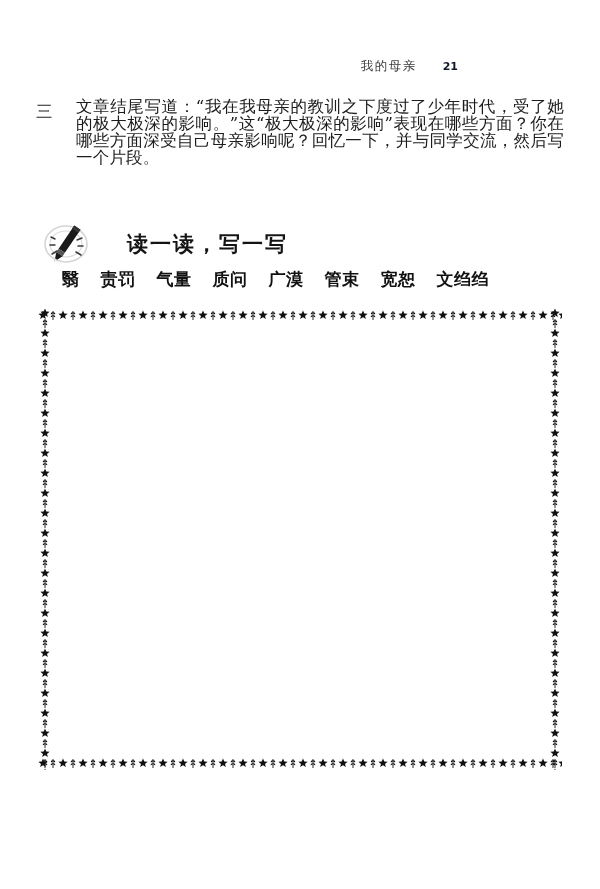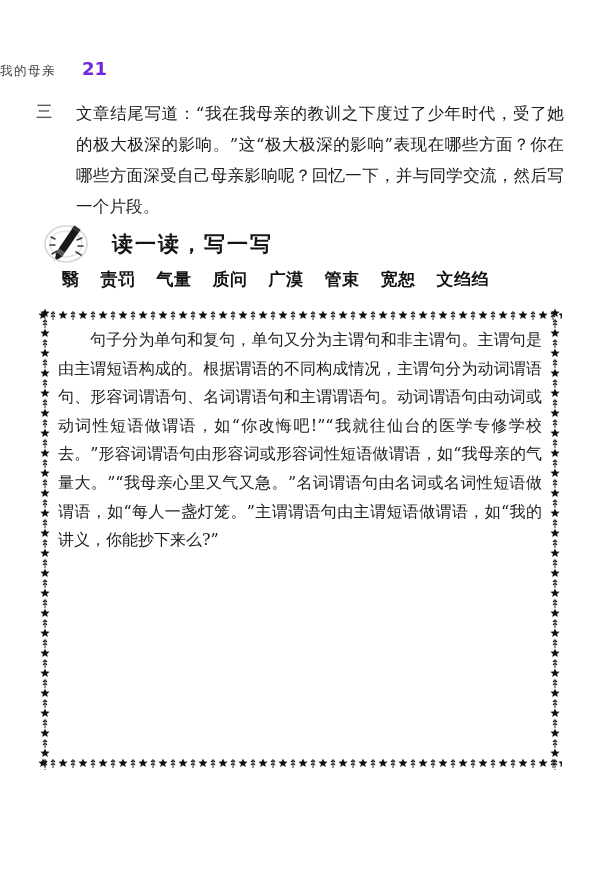--- a/index.html
+++ b/index.html
@@ -24,34 +24,35 @@
   }
 
   
   .header {
     position: absolute;
     top: 58px;
     left: 0;
     width: 536px;
     height: 26px;
     display: flex;
+    justify-content: flex-end;
     align-items: baseline;
     padding-right: 78px;
     box-sizing: border-box;
   }
   .header-title {
     font-size: 12.5px;
     letter-spacing: 1.5px;
     color: #3a3a3a;
     font-family: "DejaVu Serif", "Liberation Serif", serif;
   }
   .header-pageno {
-    font-size: 18px;
-    font-weight: bold;
-    color: #6d28d9;
+    font-size: 11px;
+    font-weight: bold;
+    color: #0f172a;
     margin-left: 26px;
     font-family: "DejaVu Sans", "Liberation Sans", sans-serif;
   }
 
   
   .exercise {
     position: absolute;
     top: 98px;
     left: 36px;
     width: 528px;
@@ -62,21 +63,21 @@
     flex: 0 0 auto;
     width: 40px;
     font-size: 16.5px;
     line-height: 28.5px;
     color: #1c1c1c;
     font-family: "DejaVu Serif", "Liberation Serif", serif;
   }
   .exercise-body {
     flex: 1 1 auto;
     font-size: 16.5px;
-    line-height: 31px;
+    line-height: 17px;
     text-align: justify;
     text-justify: inter-character;
     letter-spacing: 0.2px;
     color: #1c1c1c;
     font-family: "DejaVu Serif", "Liberation Serif", serif;
   }
 
   
   .section-heading {
     position: absolute;
@@ -88,21 +89,21 @@
     align-items: center;
   }
   .pencil-badge {
     position: relative;
     width: 56px;
     height: 50px;
     flex: 0 0 auto;
   }
   .pencil-badge svg { display: block; }
   .section-heading-label {
-    margin-left: 18px;
+    margin-left: 33px;
     font-size: 21px;
     font-weight: bold;
     letter-spacing: 2px;
     color: #141414;
     font-family: "DejaVu Sans", "Liberation Sans", sans-serif;
   }
 
   
   .wordlist {
     position: absolute;
@@ -273,18 +274,17 @@
       </svg>
     </div>
     <div class="frame-edge frame-right">
       <svg width="14" height="462" viewBox="0 0 14 462" xmlns="http://www.w3.org/2000/svg">
         <rect x="0" y="0" width="14" height="462" fill="url(#vp)"></rect>
       </svg>
     </div>
 
     <div class="box-inner">
       <div>
-          <p class="box-paragraph">句子分为单句和复句，单句又分为主谓句和非主谓句。主谓句是由主谓短语构成的。根据谓语的不同构成情况，主谓句分为动词谓语句、形容词谓语句、名词谓语句和主谓谓语句。动词谓语句由动词或动词性短语做谓语，如“你改悔吧!”“我就往仙台的医学专修学校去。”形容词谓语句由形容词或形容词性短语做谓语，如“我母亲的气量大。”“我母亲心里又气又急。”名词谓语句由名词或名词性短语做谓语，如“每人一盏灯笼。”主谓谓语句由主谓短语做谓语，如“我的讲义，你能抄下来么?”</p>
         </div>
     </div>
   </div>
 
 </div>
 
 </body></html>

